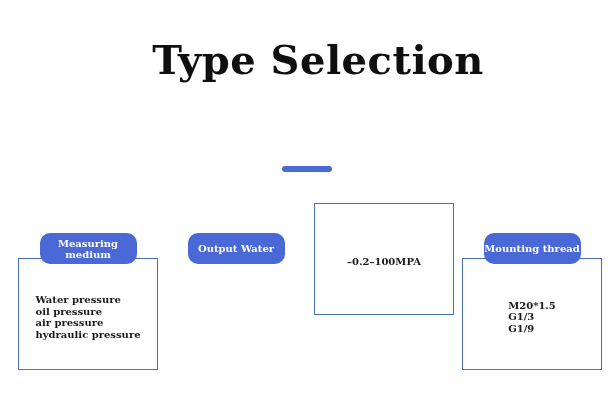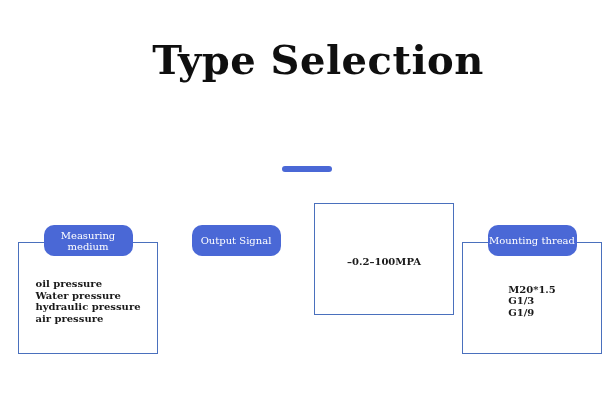--- a/index.html
+++ b/index.html
@@ -16,24 +16,24 @@
   }
   .title-dash {
     position:absolute; top:166px; left:282px; width:50px; height:6px;
     border-radius:3px; background:var(--accent);
   }
   .cards {
     position:absolute; top:221px; left:18px; display:flex; gap:8px;
   }
   .card { position:relative; width:140px; }
   .card-header {
-    position:relative; z-index:2; width:89px; height:31px; margin:4px auto;
+    position:relative; z-index:2; width:97px; height:31px; margin:12px auto;
     background:var(--accent); color:#ffffff; border-radius:10px;
     display:flex; align-items:center; justify-content:center;
-    font-size:10px; font-weight:normal; text-align:center;
+    font-size:10px; font-weight:bold; text-align:center;
   }
   .card-body {
     position:relative; z-index:1; margin-top:-18px; height:112px;
     border:1.5px solid var(--border); background:#ffffff;
     display:flex; align-items:center; justify-content:center;
     padding-top:6px;
   }
   .card-lines {
     text-align:left; font-size:10px; font-weight:bold;
     color:var(--text); line-height:11.5px;
@@ -45,30 +45,30 @@
 <div class="page">
   <h1 class="title">Type Selection</h1>
   <div class="title-dash"></div>
 
   <div class="cards">
 
     <div class="card">
       <div class="card-header">Measuring medium</div>
       <div class="card-body">
         <div class="card-lines">
+          <div class="card-line">Water pressure</div>
           <div class="card-line">oil pressure</div>
-          <div class="card-line">Water pressure</div>
+          <div class="card-line">air pressure</div>
           <div class="card-line">hydraulic pressure</div>
-          <div class="card-line">air pressure</div>
         </div>
       </div>
     </div>
 
     <div class="card">
-      <div class="card-header">Output Signal</div>
+      <div class="card-header">Output Water</div>
     </div>
 
     <div class="card">
       <div class="card-body">
         <div class="card-lines">
           <div class="card-line">–0.2–100MPA</div>
         </div>
       </div>
     </div>
 

